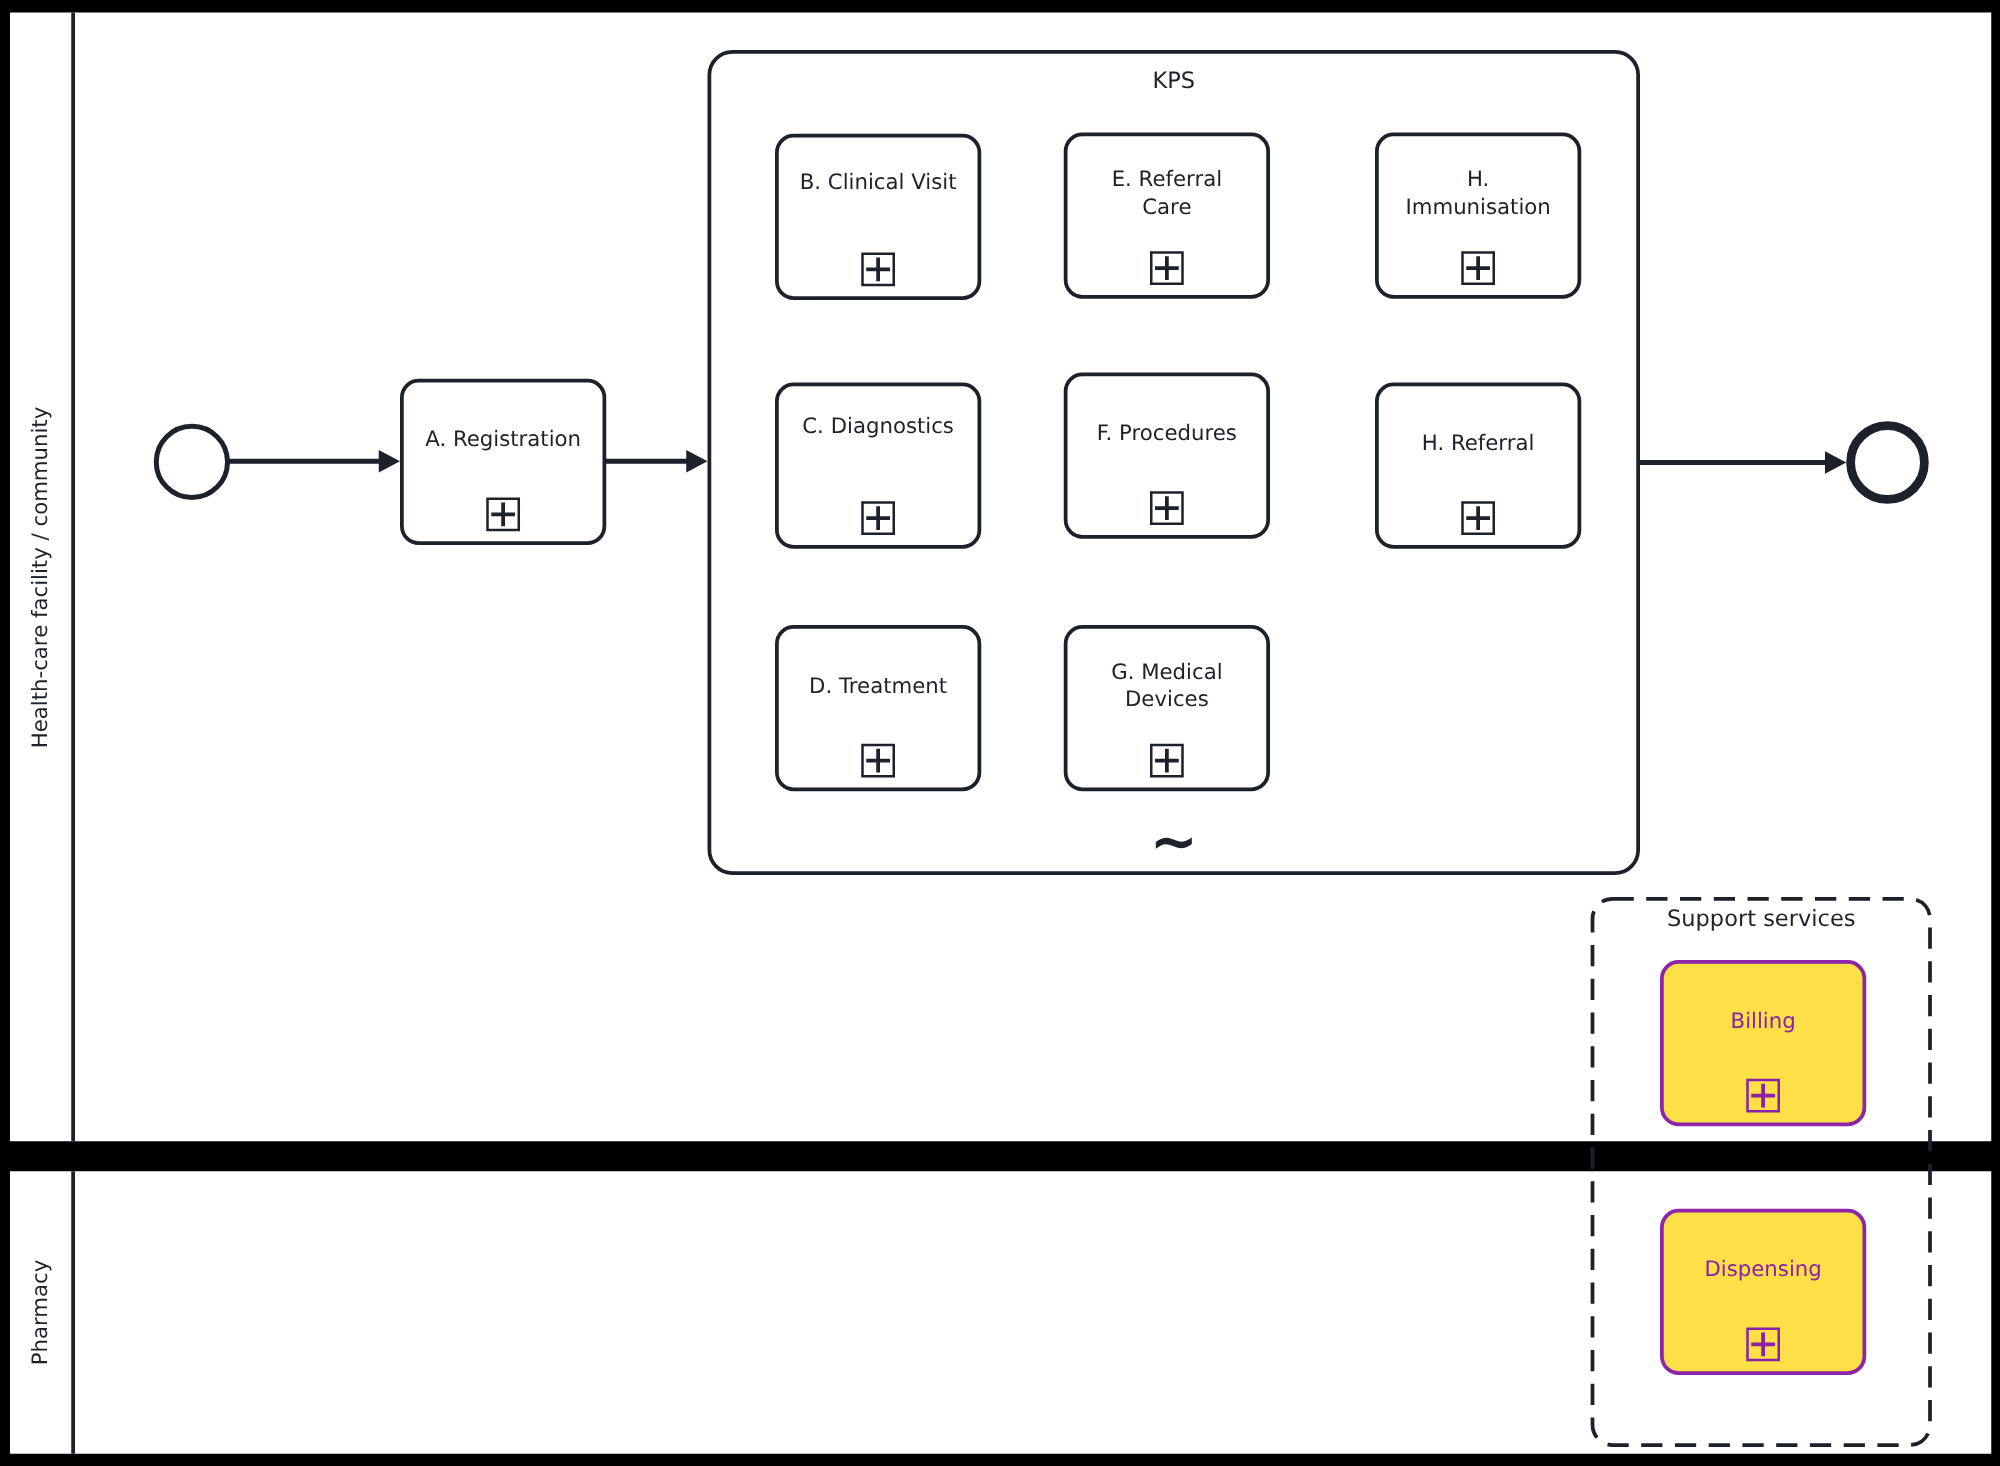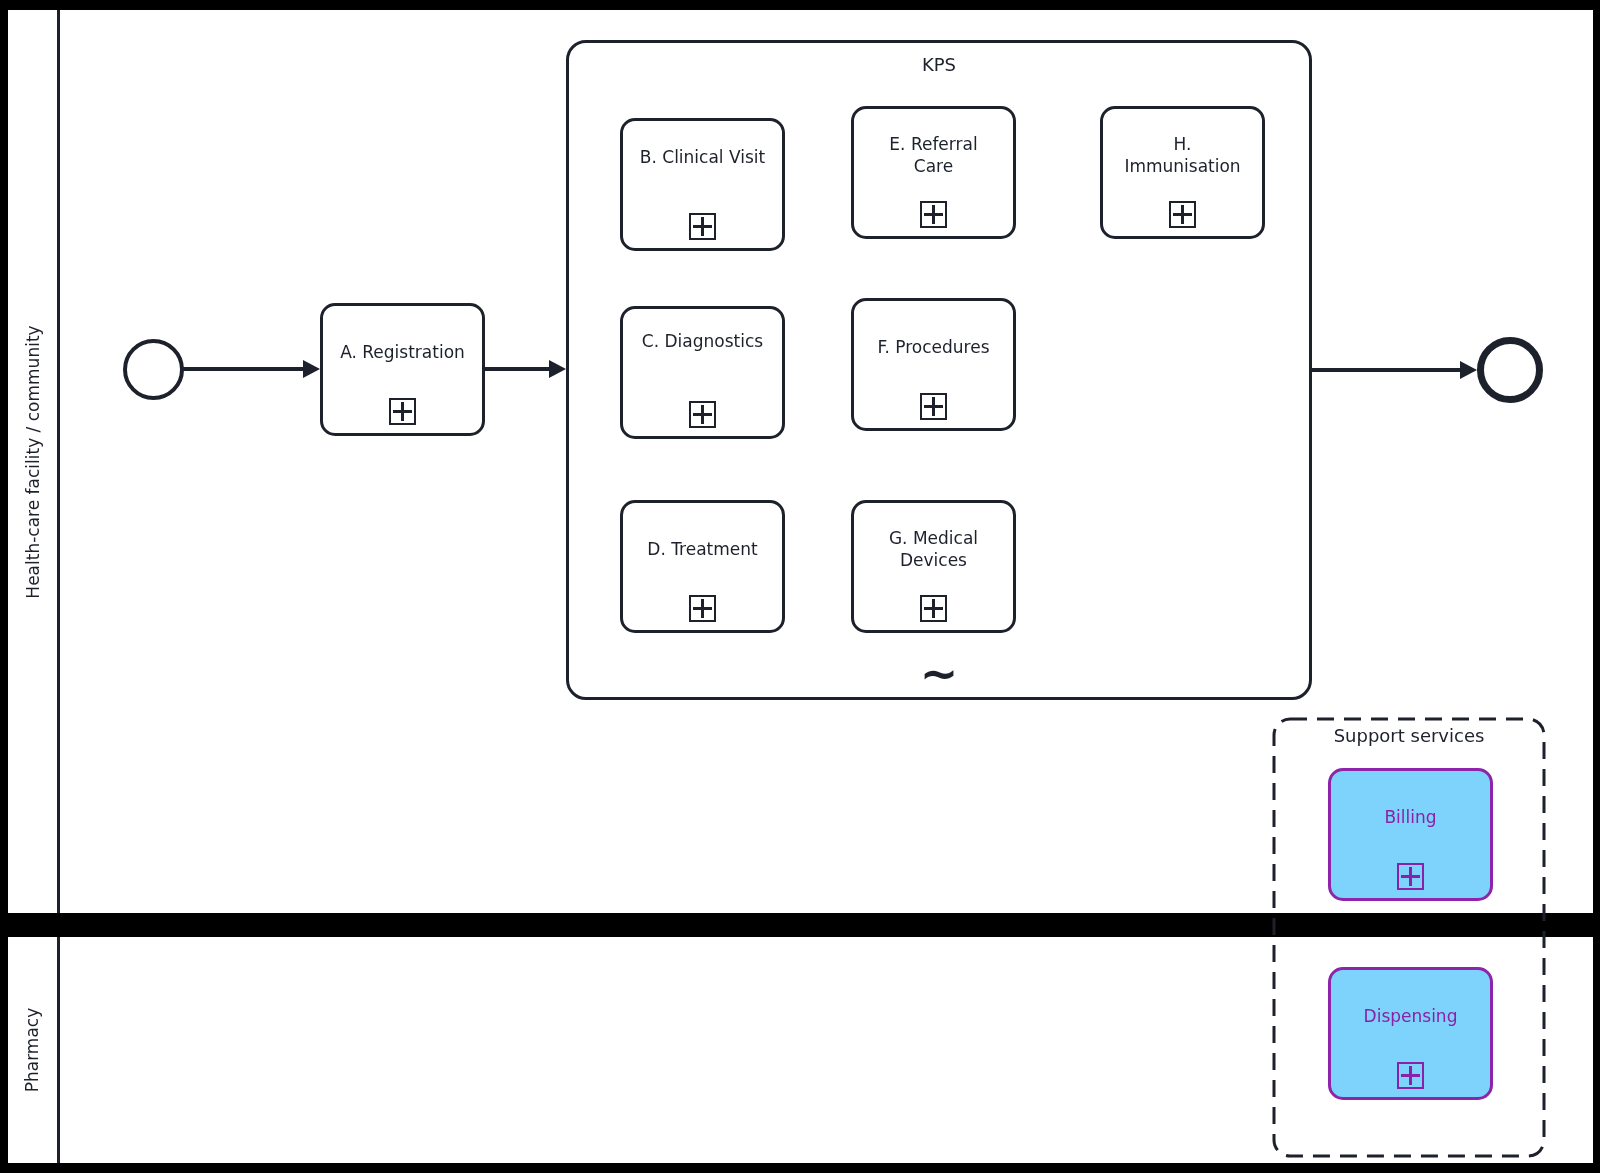--- a/index.html
+++ b/index.html
@@ -50,29 +50,29 @@
     position:absolute;left:566px;top:40px;width:746px;height:660px;box-sizing:border-box;
     background:#fff;border:3px solid #1d212b;border-radius:20px;
   }
   .subprocess-title{position:absolute;top:11px;left:0;width:100%;text-align:center;font-size:18px;}
   .adhoc{
     position:absolute;bottom:0px;left:0;width:100%;height:42px;
     text-align:center;font-size:46px;font-weight:700;line-height:36px;color:#1d212b;
   }
   
   .kps-task{position:absolute;}
-  .p0{left:51px;top:75px;gap:20px;}  .p1{left:282px;top:63px;}  .p2{left:531px;top:63px;}
+  .p0{left:51px;top:64px;gap:20px;}  .p1{left:282px;top:63px;}  .p2{left:531px;top:63px;}
   .p3{left:51px;top:263px;gap:28px;} .p4{left:282px;top:255px;} .p5{left:531px;top:263px;}
   .p6{left:51px;top:457px;} .p7{left:282px;top:457px;}
 
   .group{position:absolute;left:1272px;top:717px;width:274px;height:441px;}
   .group svg{position:absolute;left:0;top:0;}
   .group-title{position:absolute;top:8px;left:0;width:100%;text-align:center;font-size:18px;color:#1d212b;}
 
-  .task-purple{border-color:#8E24AA;background:#7dd3fc;color:#8B21A8;}
+  .task-purple{border-color:#8E24AA;background:#fde047;color:#8B21A8;}
   .task-purple .task-label{color:#8B21A8;}
 </style>
 </head>
 <body>
 
 <div class="lane lane-1"></div>
 <div class="lane lane-2"></div>
 <div class="lane-sep lane-sep-1"></div>
 <div class="lane-sep lane-sep-2"></div>
 <div class="lane-header lane-header-1">
@@ -113,20 +113,24 @@
     <span class="plus"></span>
   </div>
   <div class="task kps-task p3">
     <span class="task-label">C. Diagnostics</span>
     <span class="plus"></span>
   </div>
   <div class="task kps-task p4">
     <span class="task-label">F. Procedures</span>
     <span class="plus"></span>
   </div>
+  <div class="task kps-task p5">
+    <span class="task-label">H. Referral</span>
+    <span class="plus"></span>
+  </div>
   <div class="task kps-task p6">
     <span class="task-label">D. Treatment</span>
     <span class="plus"></span>
   </div>
   <div class="task kps-task p7">
     <span class="task-label">G. Medical
 Devices</span>
     <span class="plus"></span>
   </div>
 

